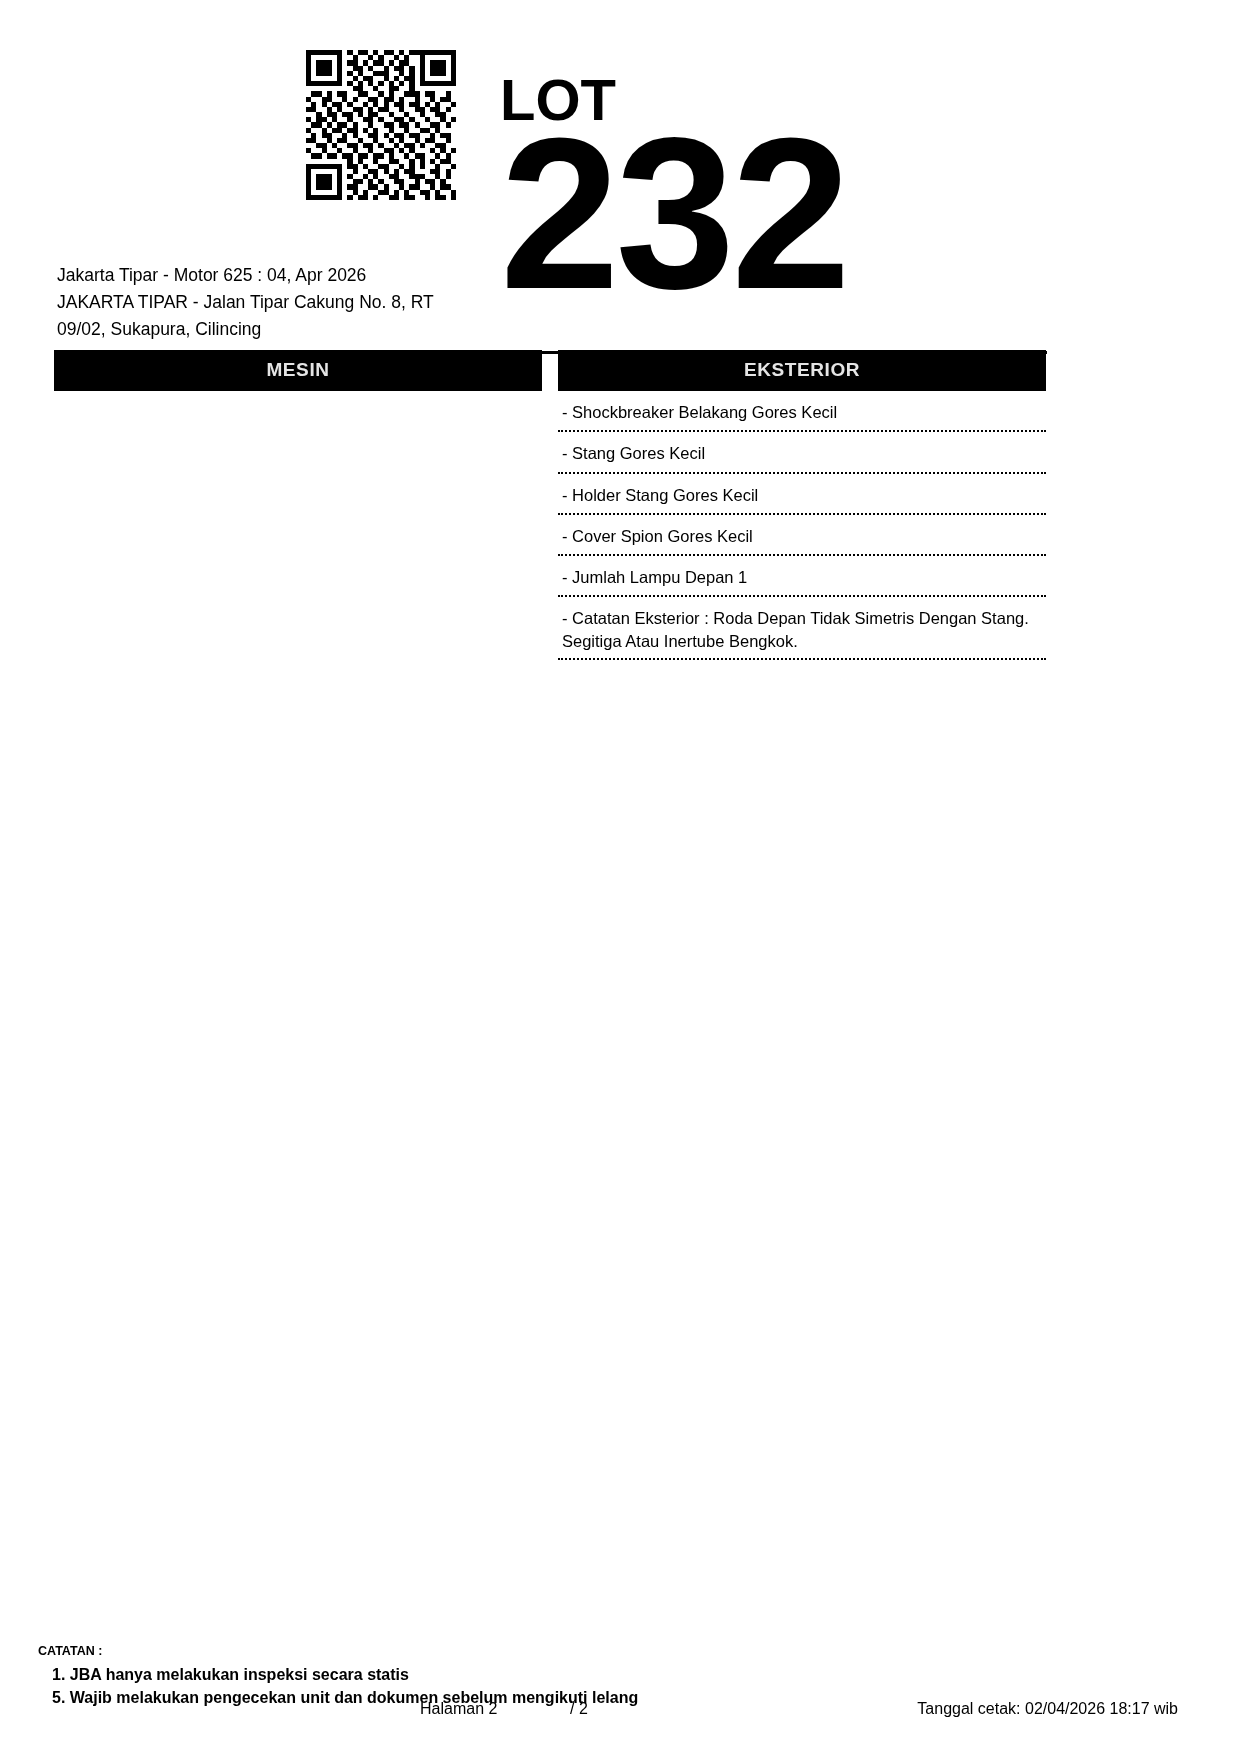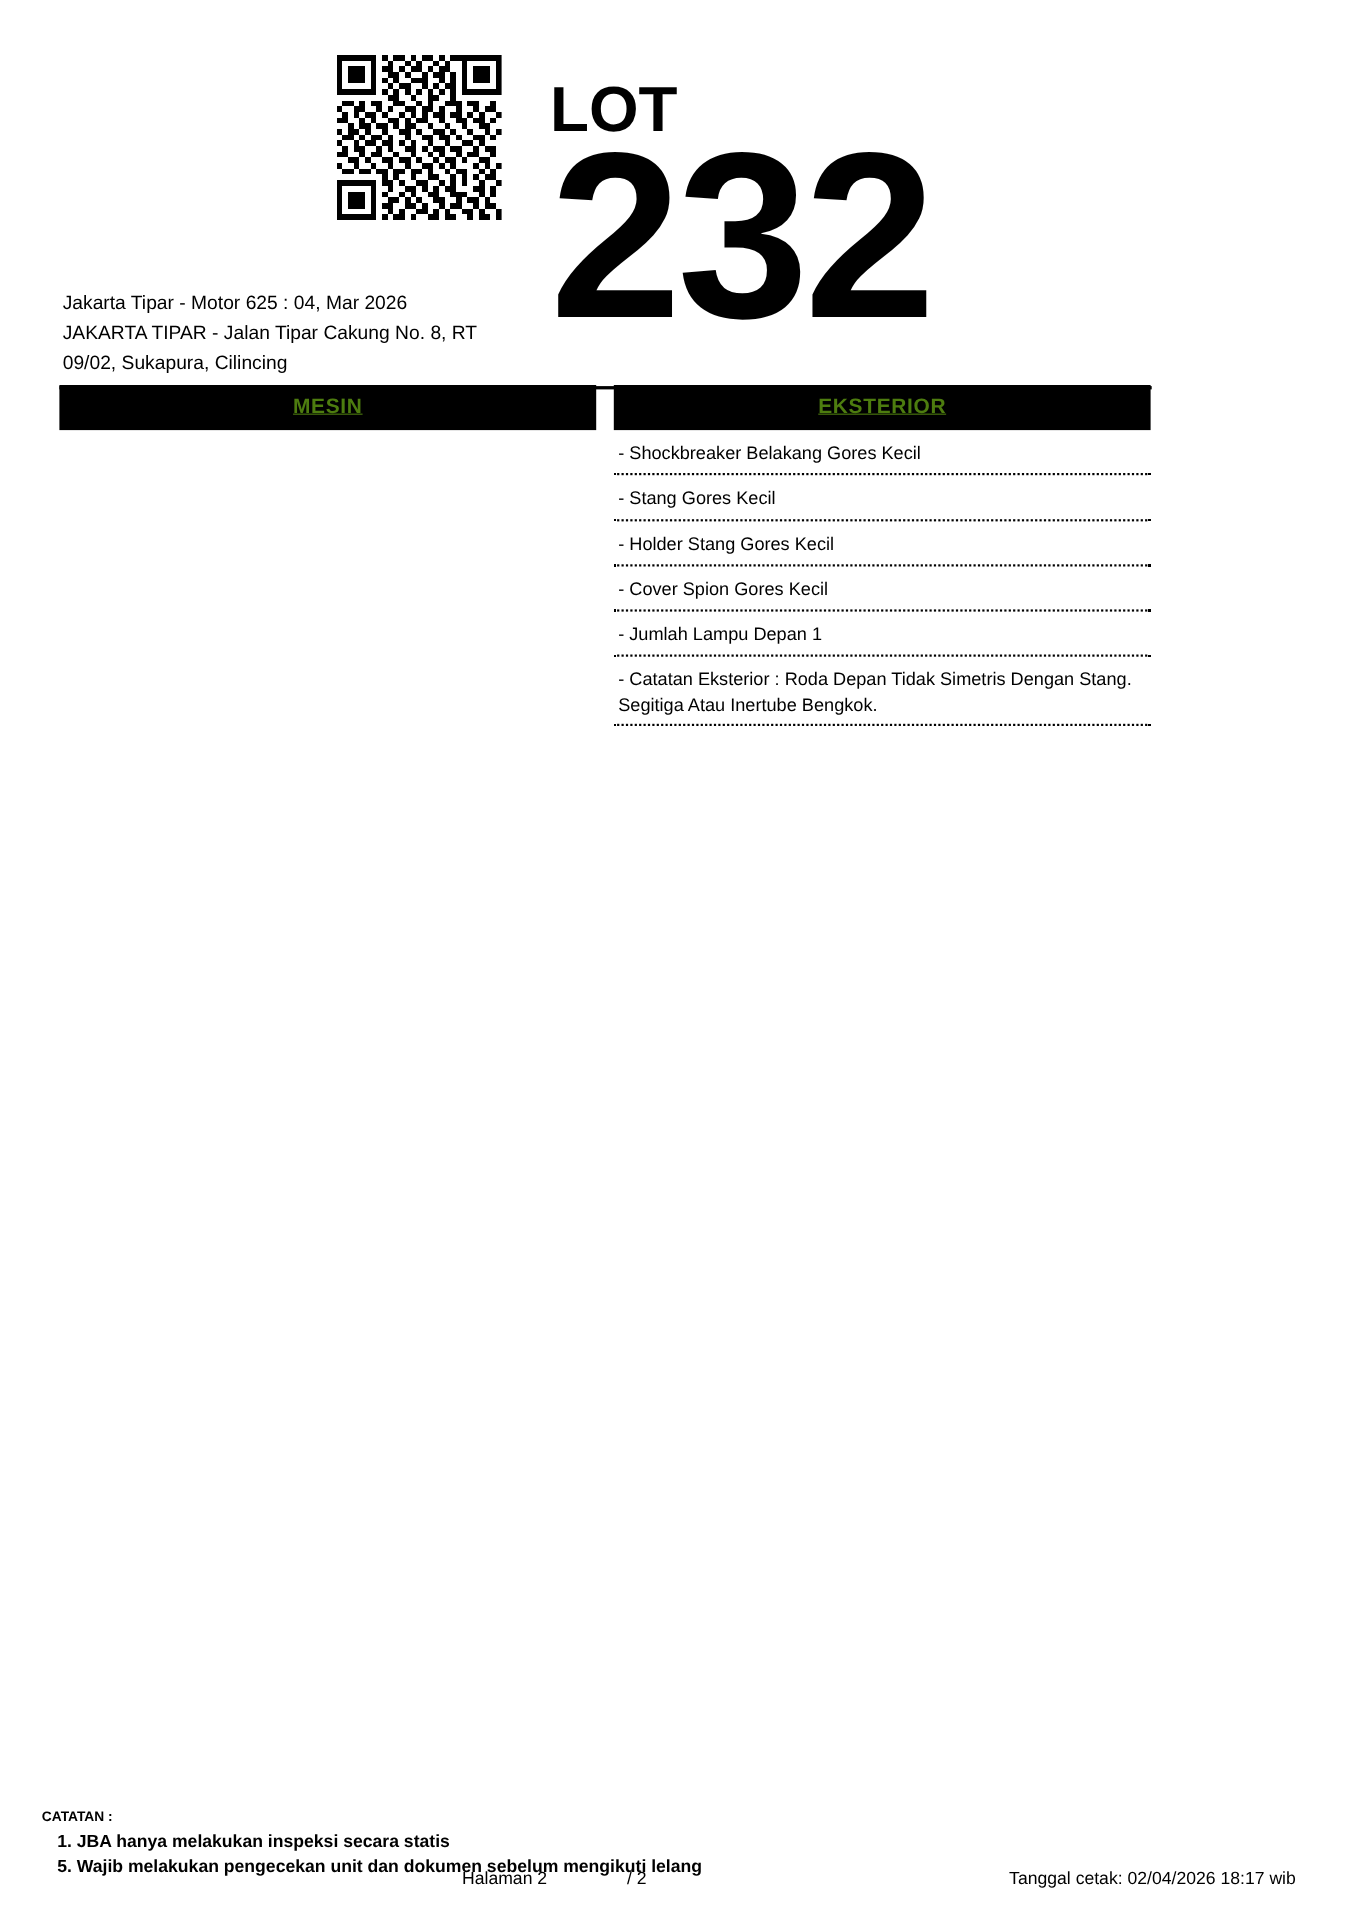--- a/index.html
+++ b/index.html
@@ -85,27 +85,26 @@
     position: absolute;
     left: 54px;
     top: 350px;
     width: 993px;
     display: flex;
     gap: 16px;
   }
   .col { width: 488px; }
   .col-head {
     background: #000;
-    color: #4d7c0f;
+    color: #e5e5e5;
     text-align: center;
     font-size: 19px;
     font-weight: bold;
     letter-spacing: 0.6px;
     padding: 9px 0 10px 0;
-    text-decoration: underline;
   }
   .rows { margin-top: 0; }
   .row {
     font-size: 16.5px;
     line-height: 1.35;
     padding: 10px 2px 7px 4px;
     border-bottom: 2px dotted #000;
     min-height: 20px;
     box-sizing: border-box;
   }
@@ -445,21 +444,21 @@
         </g>
       </svg>
     </div>
 
     <div class="lot-block">
       <div class="lot-label">LOT</div>
       <div class="lot-number">232</div>
     </div>
 
     <div class="addr">
-      <div>Jakarta Tipar - Motor 625 : 04, Mar 2026</div>
+      <div>Jakarta Tipar - Motor 625 : 04, Apr 2026</div>
       <div>JAKARTA TIPAR - Jalan Tipar Cakung No. 8, RT</div>
       <div>09/02, Sukapura, Cilincing</div>
     </div>
 
     <div class="rule"></div>
   </div>
 
   <div class="columns">
 
     <div class="col">

